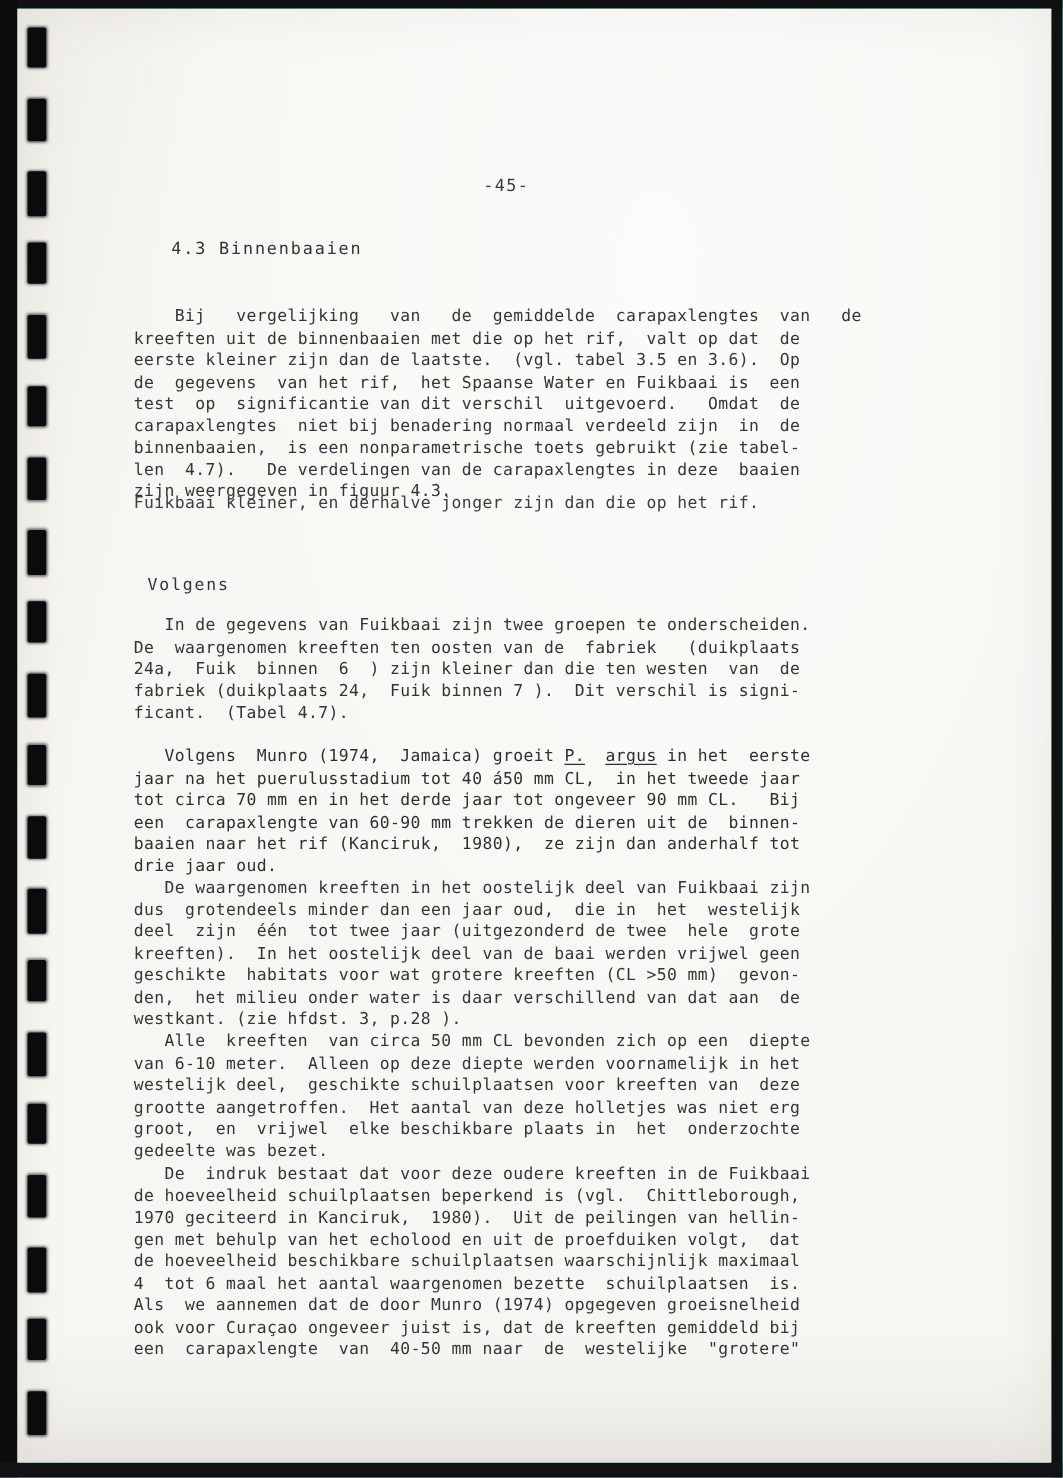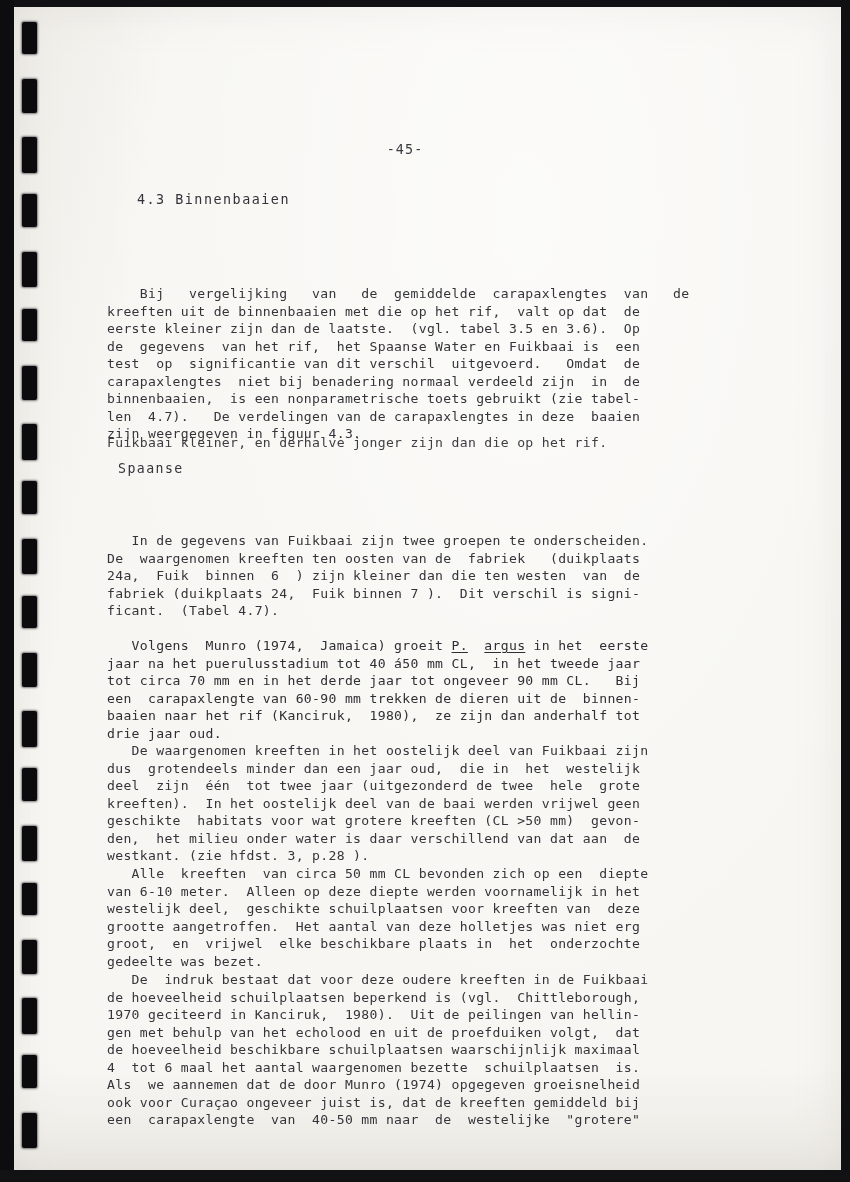--- a/index.html
+++ b/index.html
@@ -128,21 +128,20 @@
     color: #34333a;
     white-space: pre;
   }
 
   .para {
     position: absolute;
     left: 107px;
     width: 664px;
     white-space: pre;
     color: #35343a;
-    margin-top: 40px;
   }
   .para .ln {
     display: block;
     height: 17.55px;
   }
 
   
   .u {
     text-decoration: underline;
     text-decoration-thickness: 1px;
@@ -187,21 +186,21 @@
       <div class="punch-hole" style="top: 1055.2px; height: 33px; background: rgb(11, 10, 12);"></div>
       <div class="punch-hole" style="top: 1112.6px; height: 35px; background: rgb(11, 10, 12);"></div>
     </div>
 
   <div class="page-body">
 
     <div class="folio">-45-</div>
 
     <div class="section-head">4.3 Binnenbaaien</div>
 
-    <div class="sub-head" style="top:460px">Spaanse</div>
+    <div class="sub-head" style="top:460px">Volgens</div>
 
     <div class="para" id="p1" style="top:245px"><span class="ln">    Bij   vergelijking   van   de  gemiddelde  carapaxlengtes  van   de</span><span class="ln">kreeften uit de binnenbaaien met die op het rif,  valt op dat  de</span><span class="ln">eerste kleiner zijn dan de laatste.  (vgl. tabel 3.5 en 3.6).  Op</span><span class="ln">de  gegevens  van het rif,  het Spaanse Water en Fuikbaai is  een</span><span class="ln">test  op  significantie van dit verschil  uitgevoerd.   Omdat  de</span><span class="ln">carapaxlengtes  niet bij benadering normaal verdeeld zijn  in  de</span><span class="ln">binnenbaaien,  is een nonparametrische toets gebruikt (zie tabel-</span><span class="ln">len  4.7).   De verdelingen van de carapaxlengtes in deze  baaien</span><span class="ln">zijn weergegeven in figuur 4.3.</span></div>
     <div class="para light" id="p2" style="top:394px"><span class="ln">Fuikbaai kleiner, en derhalve jonger zijn dan die op het rif.</span></div>
 
     <div class="para" id="p3" style="top:492px"><span class="ln">   In de gegevens van Fuikbaai zijn twee groepen te onderscheiden.</span><span class="ln">De  waargenomen kreeften ten oosten van de  fabriek   (duikplaats</span><span class="ln">24a,  Fuik  binnen  6  ) zijn kleiner dan die ten westen  van  de</span><span class="ln">fabriek (duikplaats 24,  Fuik binnen 7 ).  Dit verschil is signi-</span><span class="ln">ficant.  (Tabel 4.7).</span></div>
 
     <div class="para dark" id="p4" style="top:597px"><span class="ln"><span>   Volgens  Munro (1974,  Jamaica) groeit </span><span class="u">P.</span><span>  </span><span class="u">argus</span><span> in het  eerste</span></span><span class="ln">jaar na het puerulusstadium tot 40 á50 mm CL,  in het tweede jaar</span><span class="ln">tot circa 70 mm en in het derde jaar tot ongeveer 90 mm CL.   Bij</span><span class="ln">een  carapaxlengte van 60-90 mm trekken de dieren uit de  binnen-</span><span class="ln">baaien naar het rif (Kanciruk,  1980),  ze zijn dan anderhalf tot</span><span class="ln">drie jaar oud.</span></div>
 
     <div class="para" id="p5" style="top:702px"><span class="ln">   De waargenomen kreeften in het oostelijk deel van Fuikbaai zijn</span><span class="ln">dus  grotendeels minder dan een jaar oud,  die in  het  westelijk</span><span class="ln">deel  zijn  één  tot twee jaar (uitgezonderd de twee  hele  grote</span><span class="ln">kreeften).  In het oostelijk deel van de baai werden vrijwel geen</span><span class="ln">geschikte  habitats voor wat grotere kreeften (CL &gt;50 mm)  gevon-</span><span class="ln">den,  het milieu onder water is daar verschillend van dat aan  de</span><span class="ln">westkant. (zie hfdst. 3, p.28 ).</span></div>
 

